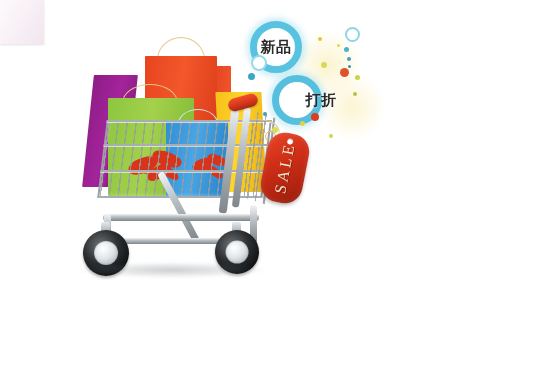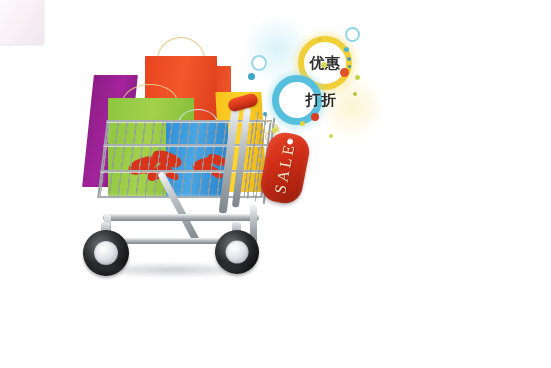--- a/index.html
+++ b/index.html
@@ -244,22 +244,22 @@
   </div>
   <div id="floor-shadow"></div>
 
   <div id="sale-string"></div>
   <div id="sale-ring"></div>
   <div id="sale-tag">
     <div id="sale-hole"></div>
     <span class="txt">SALE</span>
   </div>
 
-  <div class="bubble b-off">
-    <span class="lbl">优惠</span>
+  <div class="bubble b-new">
+    <span class="lbl">新品</span>
   </div>
   <div class="bubble b-disc">
     <span class="lbl">打折</span>
   </div>
 
   <div class="ring r1"></div>
   <div class="ring r2"></div>
 
   <div id="dot-layer">
       <span class="dot" style="left: 248px; top: 73px; width: 7px; height: 7px; background: rgb(58, 168, 196);"></span>

